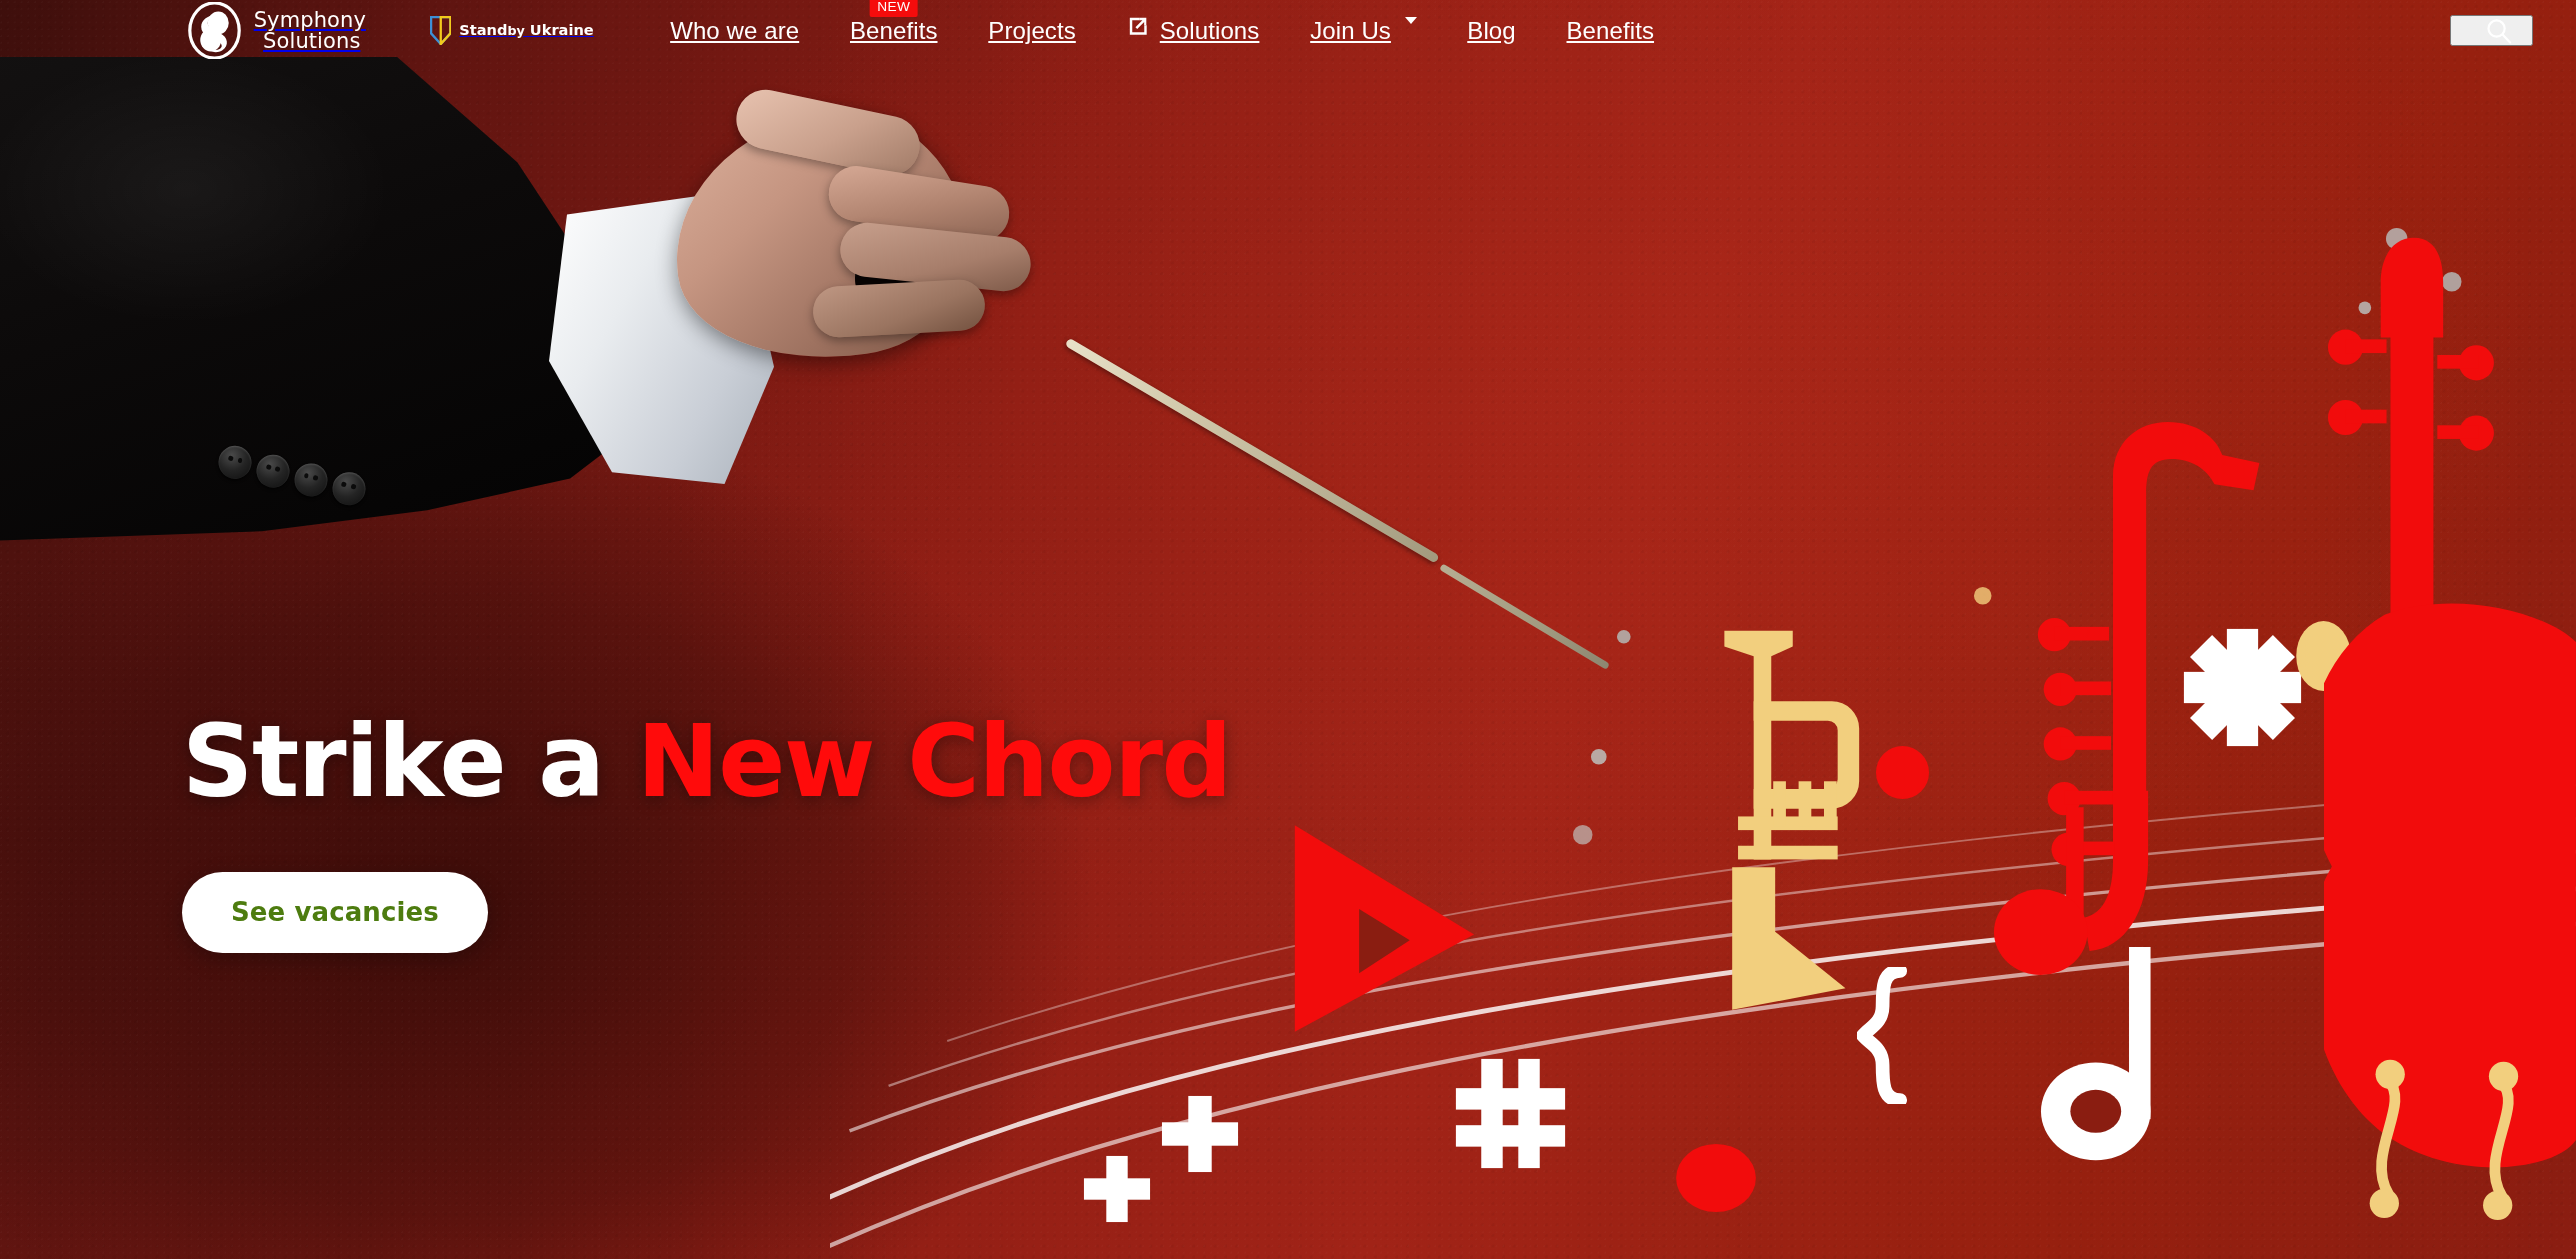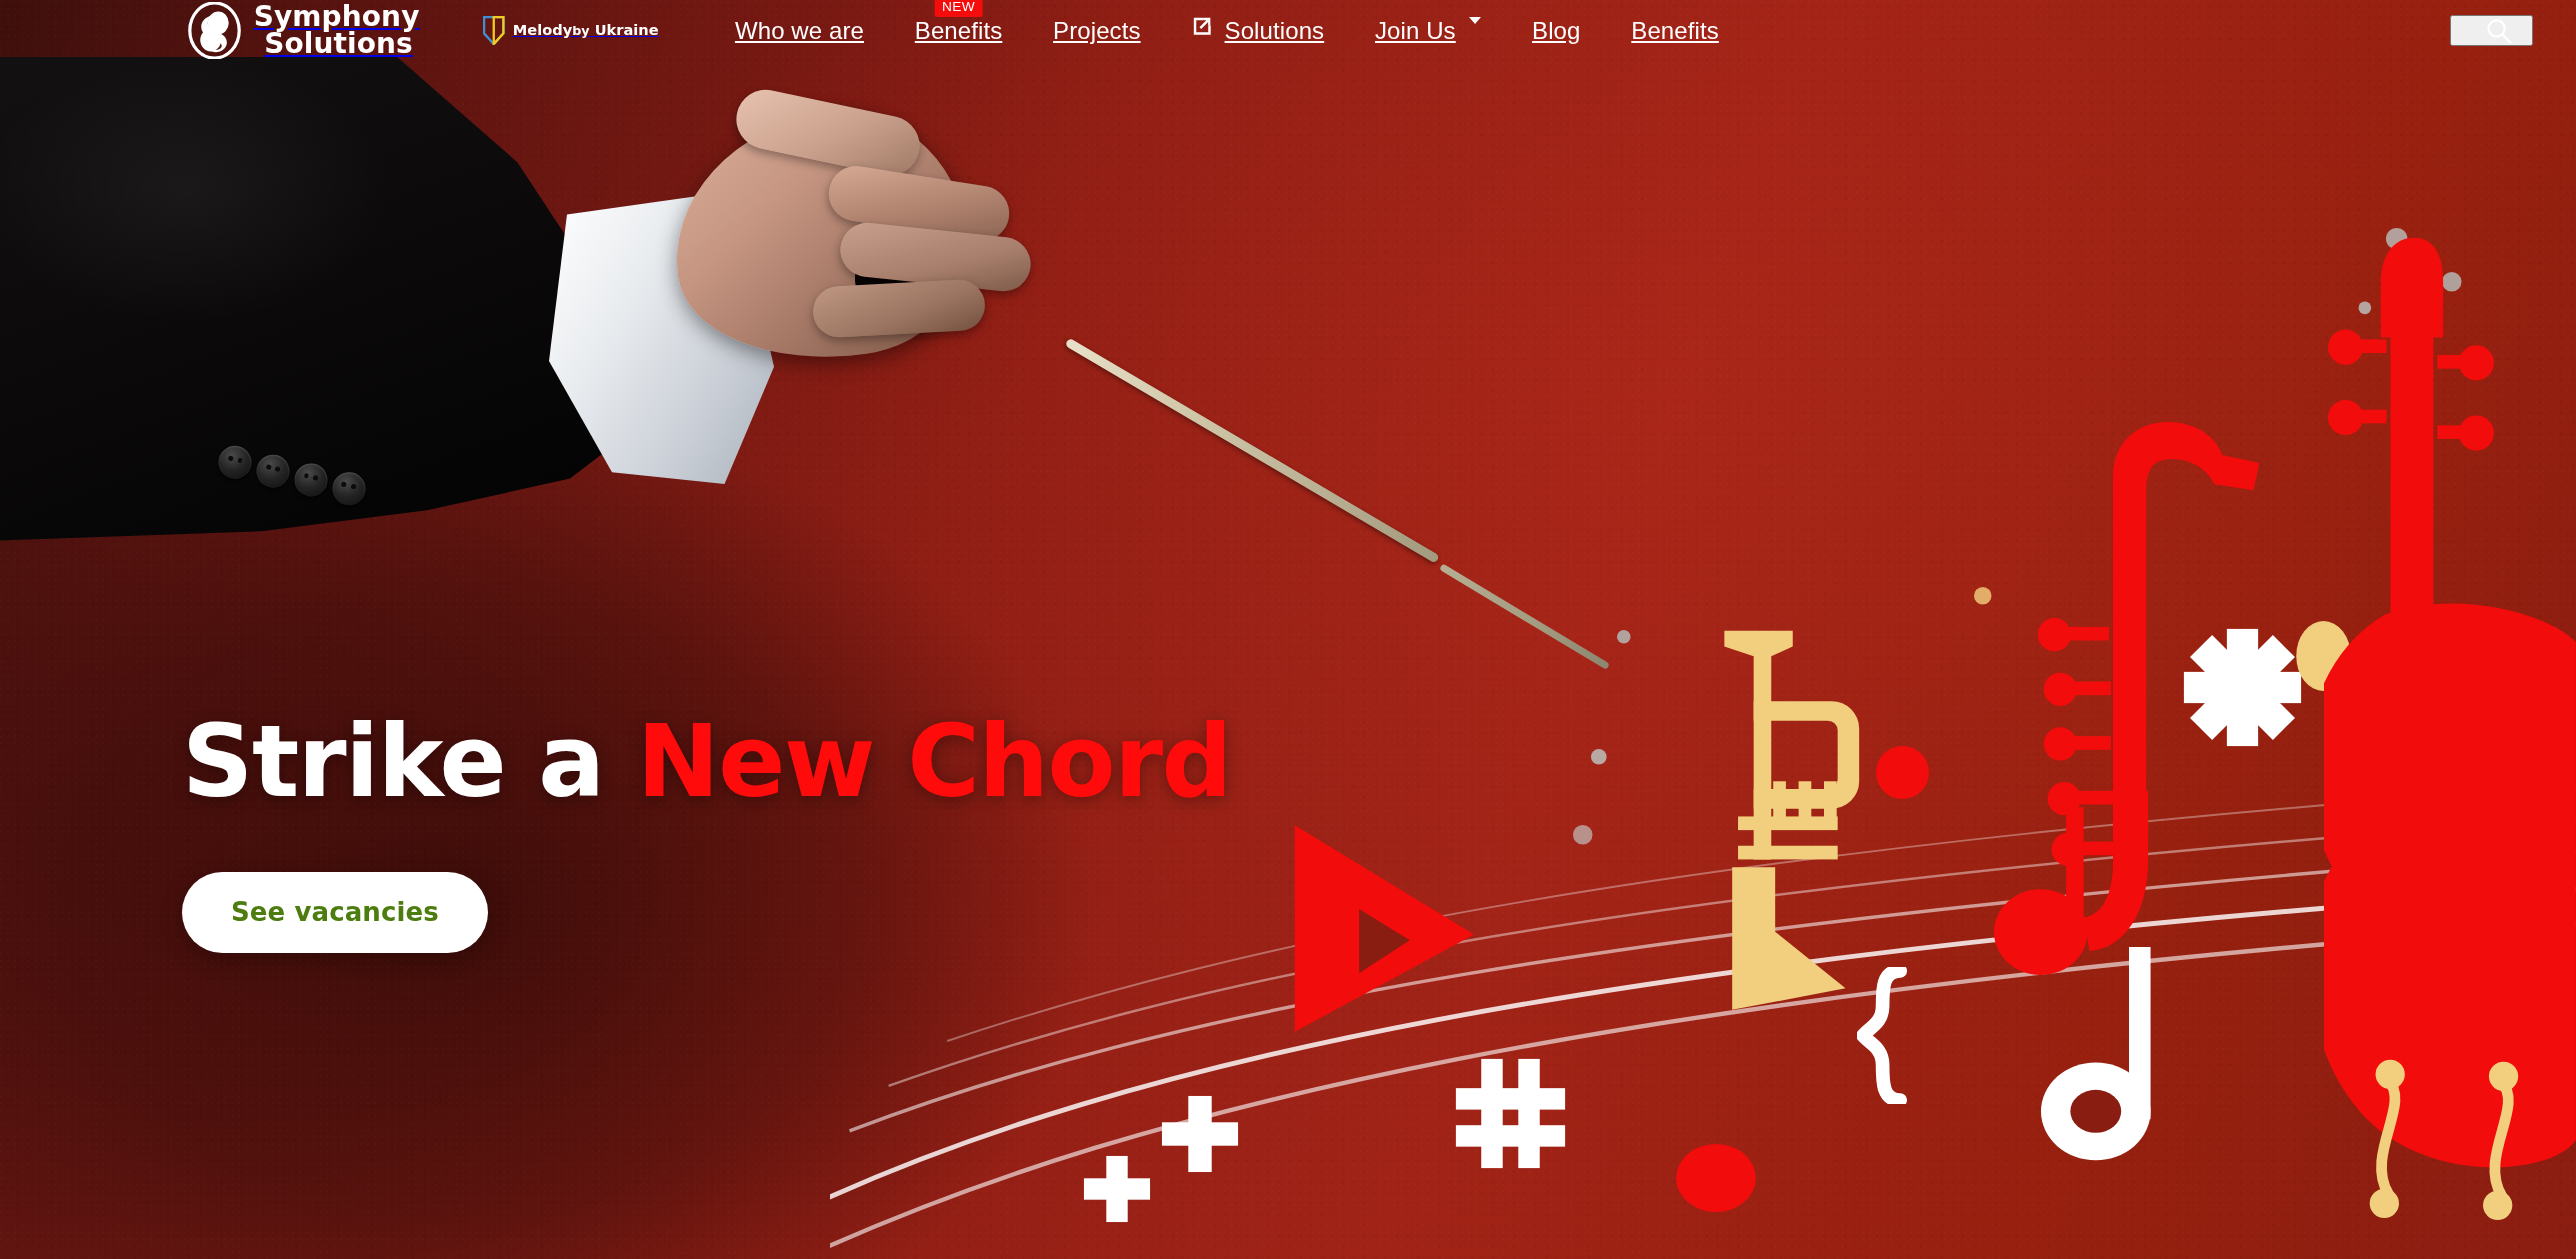--- a/index.html
+++ b/index.html
@@ -30,21 +30,21 @@
   }
 
   
   #topnav{
     position:absolute; top:0; left:0; right:0; height:61px; z-index:60;
     display:flex; align-items:center; padding:0 43px 0 186px;
   }
   .logo-wrap{ display:flex; align-items:center; gap:10.7px; flex:0 0 auto; }
   .logo-mark{ width:57px; height:57px; flex:0 0 auto; }
   .logo-text{
-    color:#fff; font-weight:700; line-height:0.96; font-size:28px;
+    color:#fff; font-weight:400; line-height:0.96; font-size:21px;
     letter-spacing:0.1px; font-family:"DejaVu Sans", sans-serif;
   }
   .logo-text span{ display:block; }
   .logo-text .l2{ padding-left:3.9px;text-align:center; }
 
   .ukraine{
     display:flex; align-items:center; gap:7.8px; margin-left:64px; flex:0 0 auto;
   }
   .uk-shield{ width:21.5px; height:29px; }
   .uk-text{ color:#fff; line-height:1.02; font-size:14.6px; font-weight:800;
@@ -358,21 +358,21 @@
         <span class="l2">Solutions</span>
       </span>
     </a>
 
     <a class="ukraine" href="#">
       <svg class="uk-shield" viewBox="0 0 22 30">
         <path d="M1 1 h20 v17 l-10 11 L1 18 Z" fill="none" stroke="#3d8fd6" stroke-width="2.4"></path>
         <path d="M11 1 h10 v17 l-10 11 Z" fill="none" stroke="#f2cb1c" stroke-width="2.4"></path>
       </svg>
       <span class="uk-text">
-        <span><span>Melody</span><span class="by">by</span></span>
+        <span><span>Stand</span><span class="by">by</span></span>
         <span>Ukraine</span>
       </span>
     </a>
 
     <nav class="nav-list">
 
       <a class="nav-item" href="#">
         <span>Who we are</span>
       </a>
 

